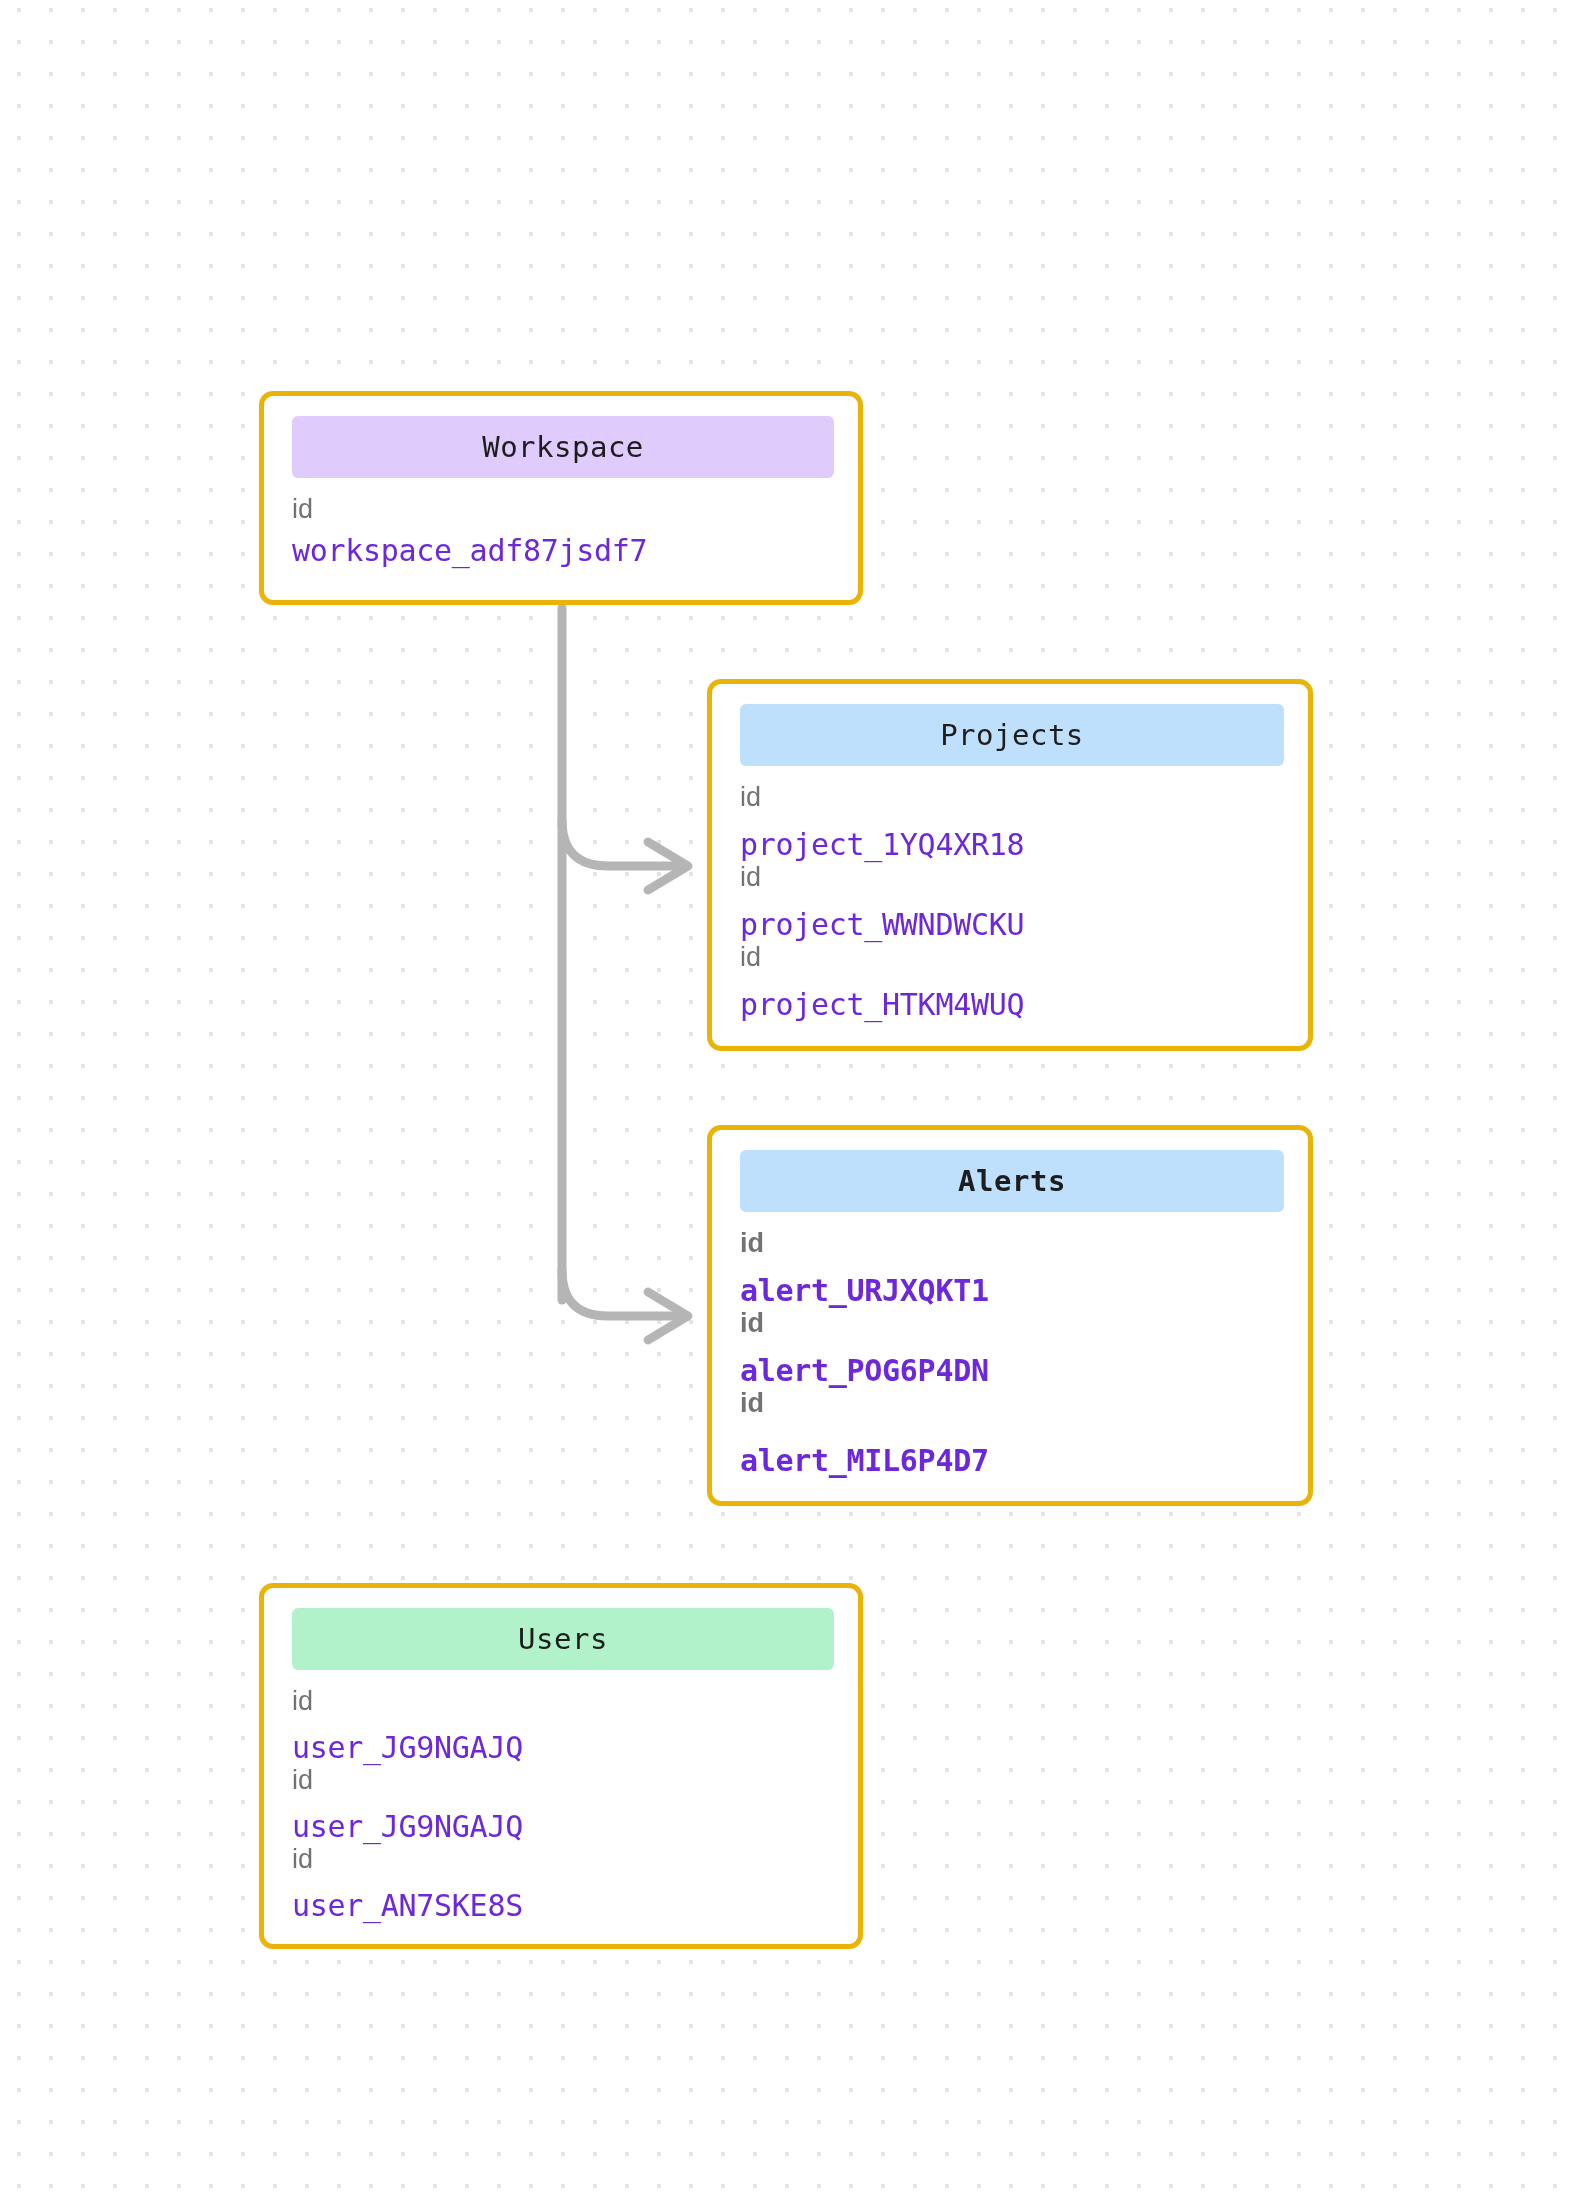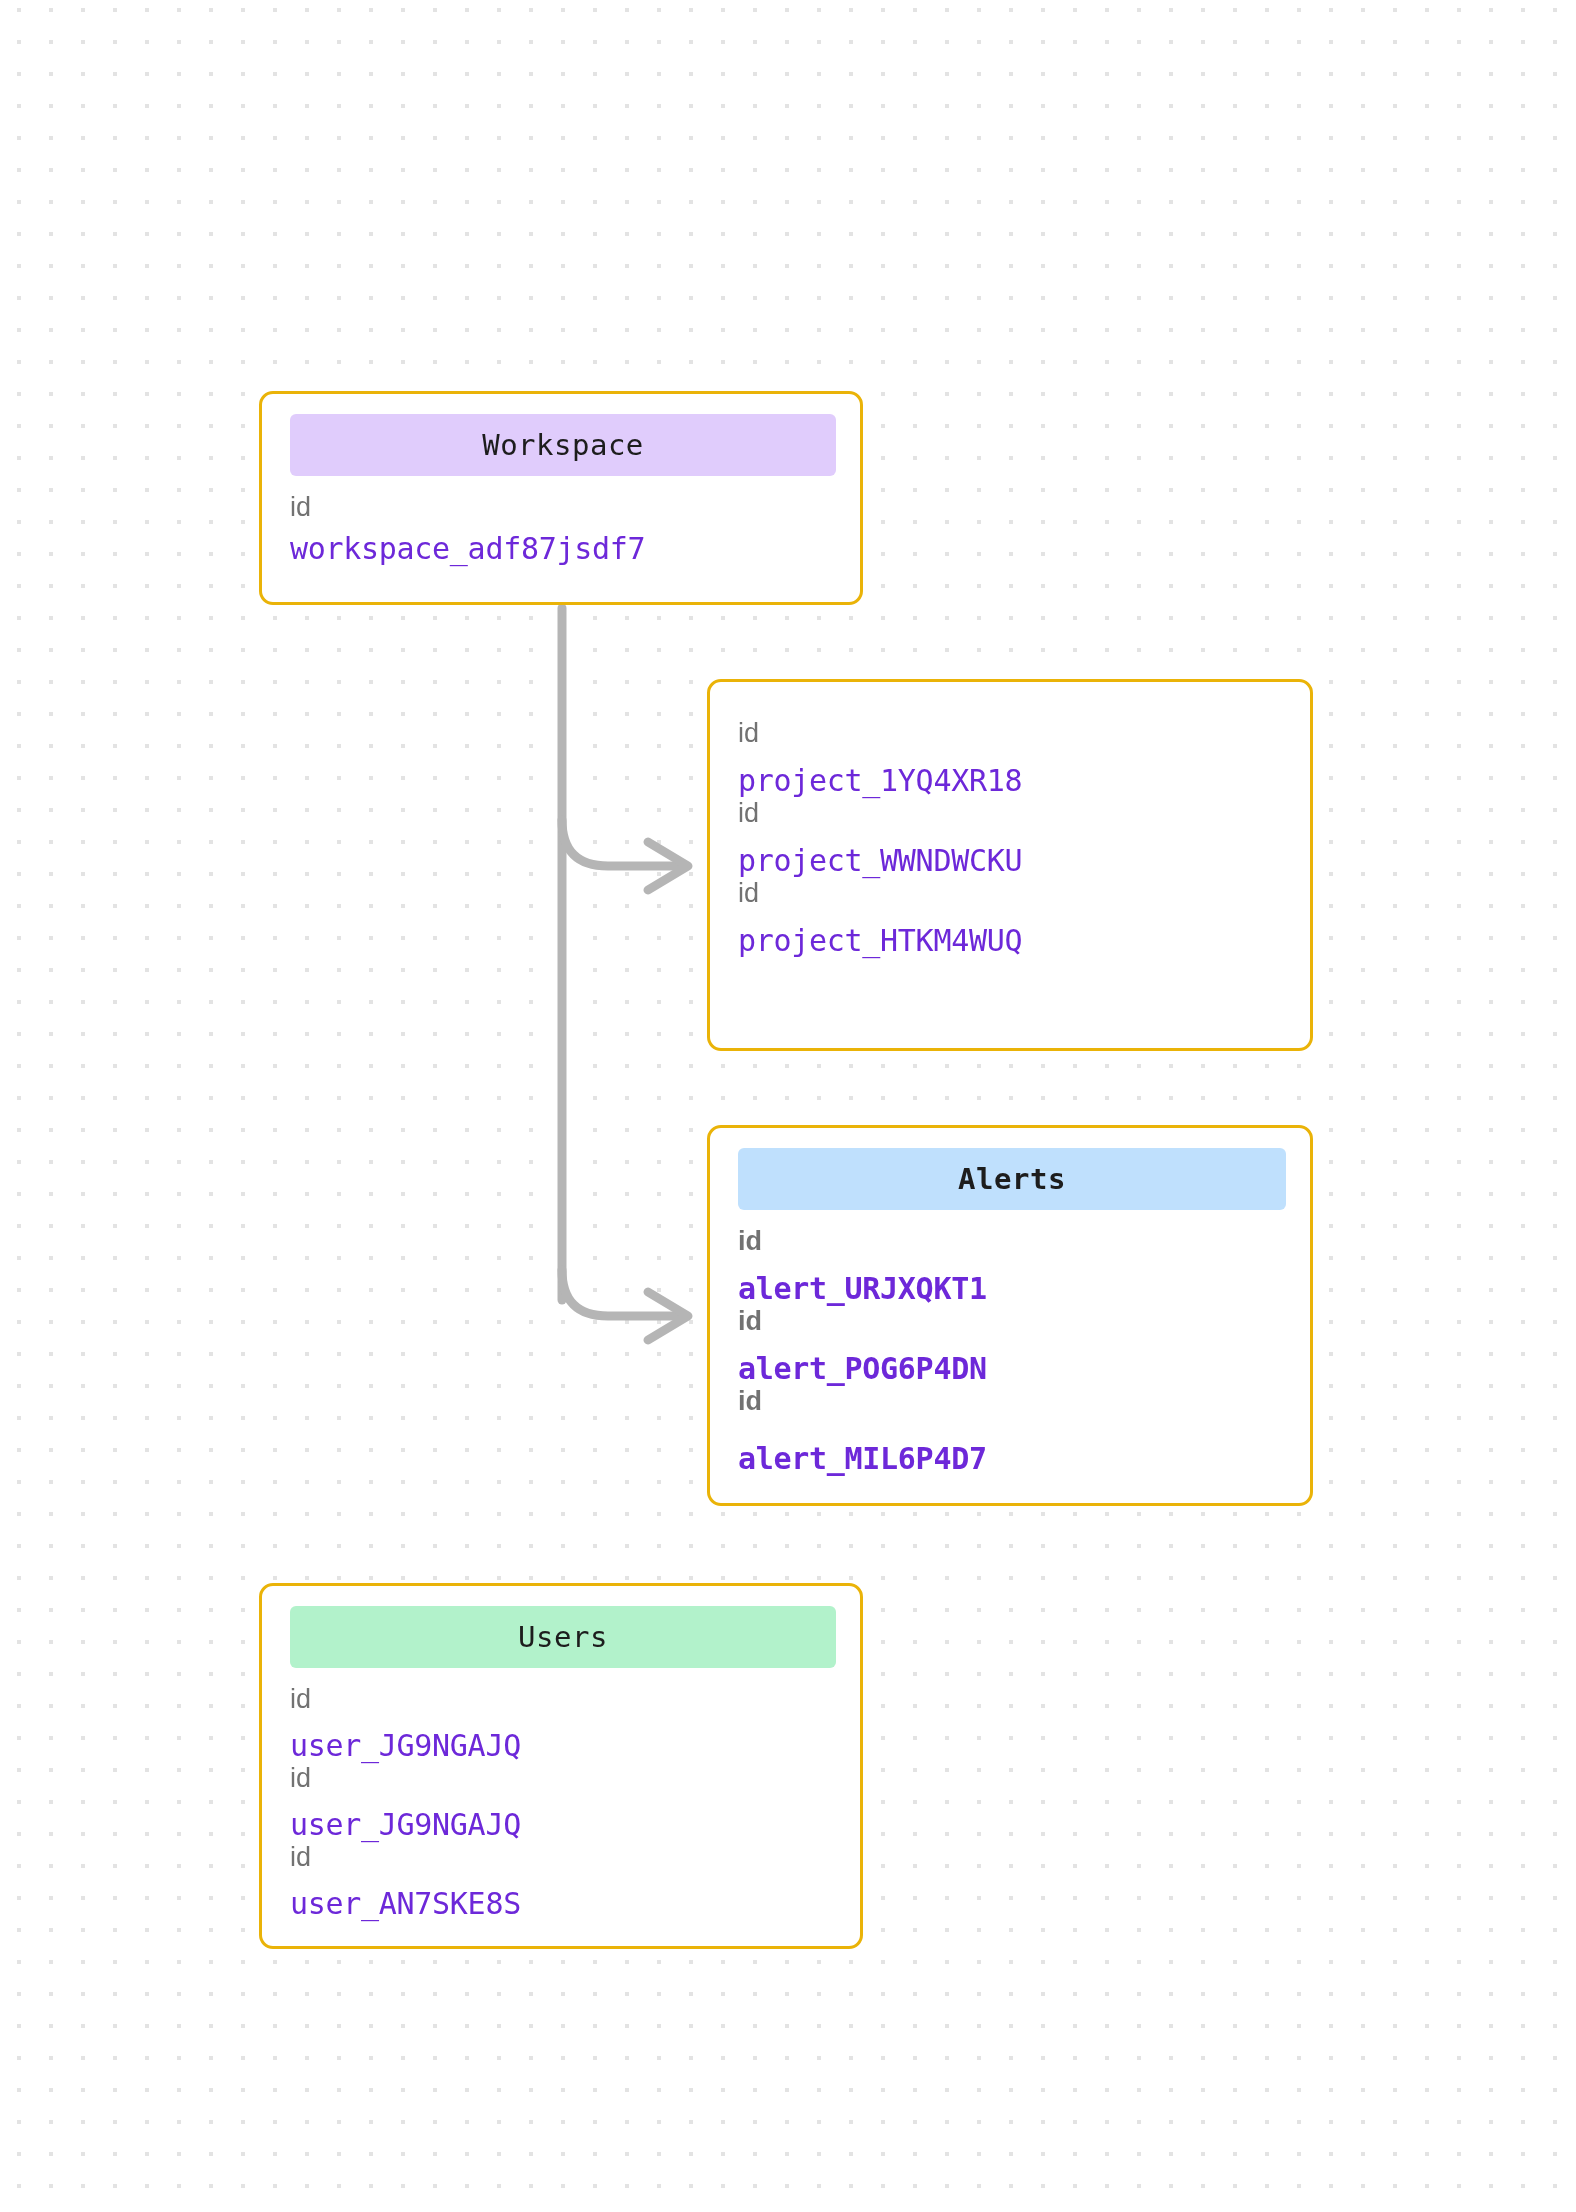--- a/index.html
+++ b/index.html
@@ -36,21 +36,21 @@
     color: #ffffff;
     font-size: 30px;
     letter-spacing: 0.2px;
     font-family: "Liberation Sans", sans-serif;
   }
 
   
   .card {
     position: absolute;
     background: #ffffff;
-    border: 3px solid #eab308;
+    border: 5px solid #eab308;
     border-radius: 14px;
     padding: 20px 24px 26px 28px;
   }
 
   .card-header {
     height: 62px;
     border-radius: 6px;
     display: flex;
     align-items: center;
     justify-content: center;
@@ -133,20 +133,23 @@
     </div>
     <div class="card-rows">
       <div class="row">
         <span class="row-key">id</span>
         <span class="row-val">workspace_adf87jsdf7</span>
       </div>
     </div>
   </div>
 
   <div class="card" id="card-projects">
+    <div class="card-header hdr-blue">
+      <span>Projects</span>
+    </div>
     <div class="card-rows">
       <div class="row">
         <span class="row-key">id</span>
         <span class="row-val">project_1YQ4XR18</span>
       </div>
       <div class="row">
         <span class="row-key">id</span>
         <span class="row-val">project_WWNDWCKU</span>
       </div>
       <div class="row">

